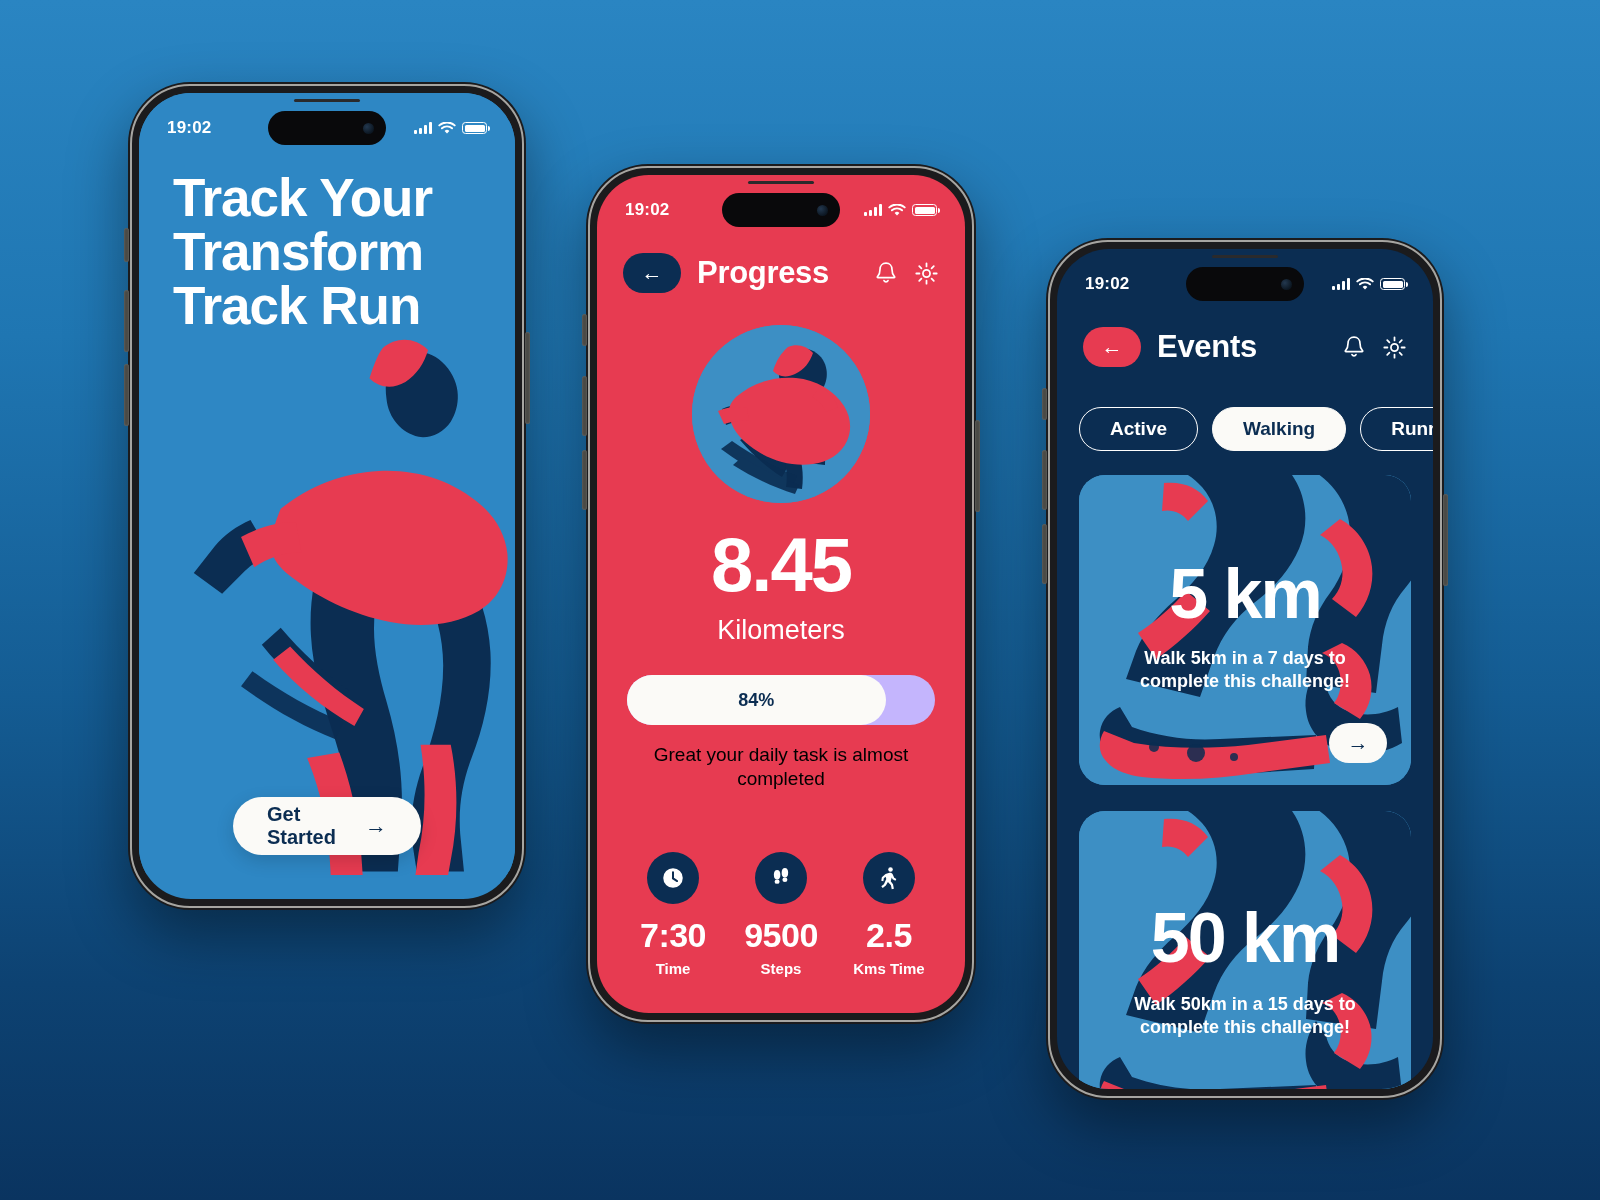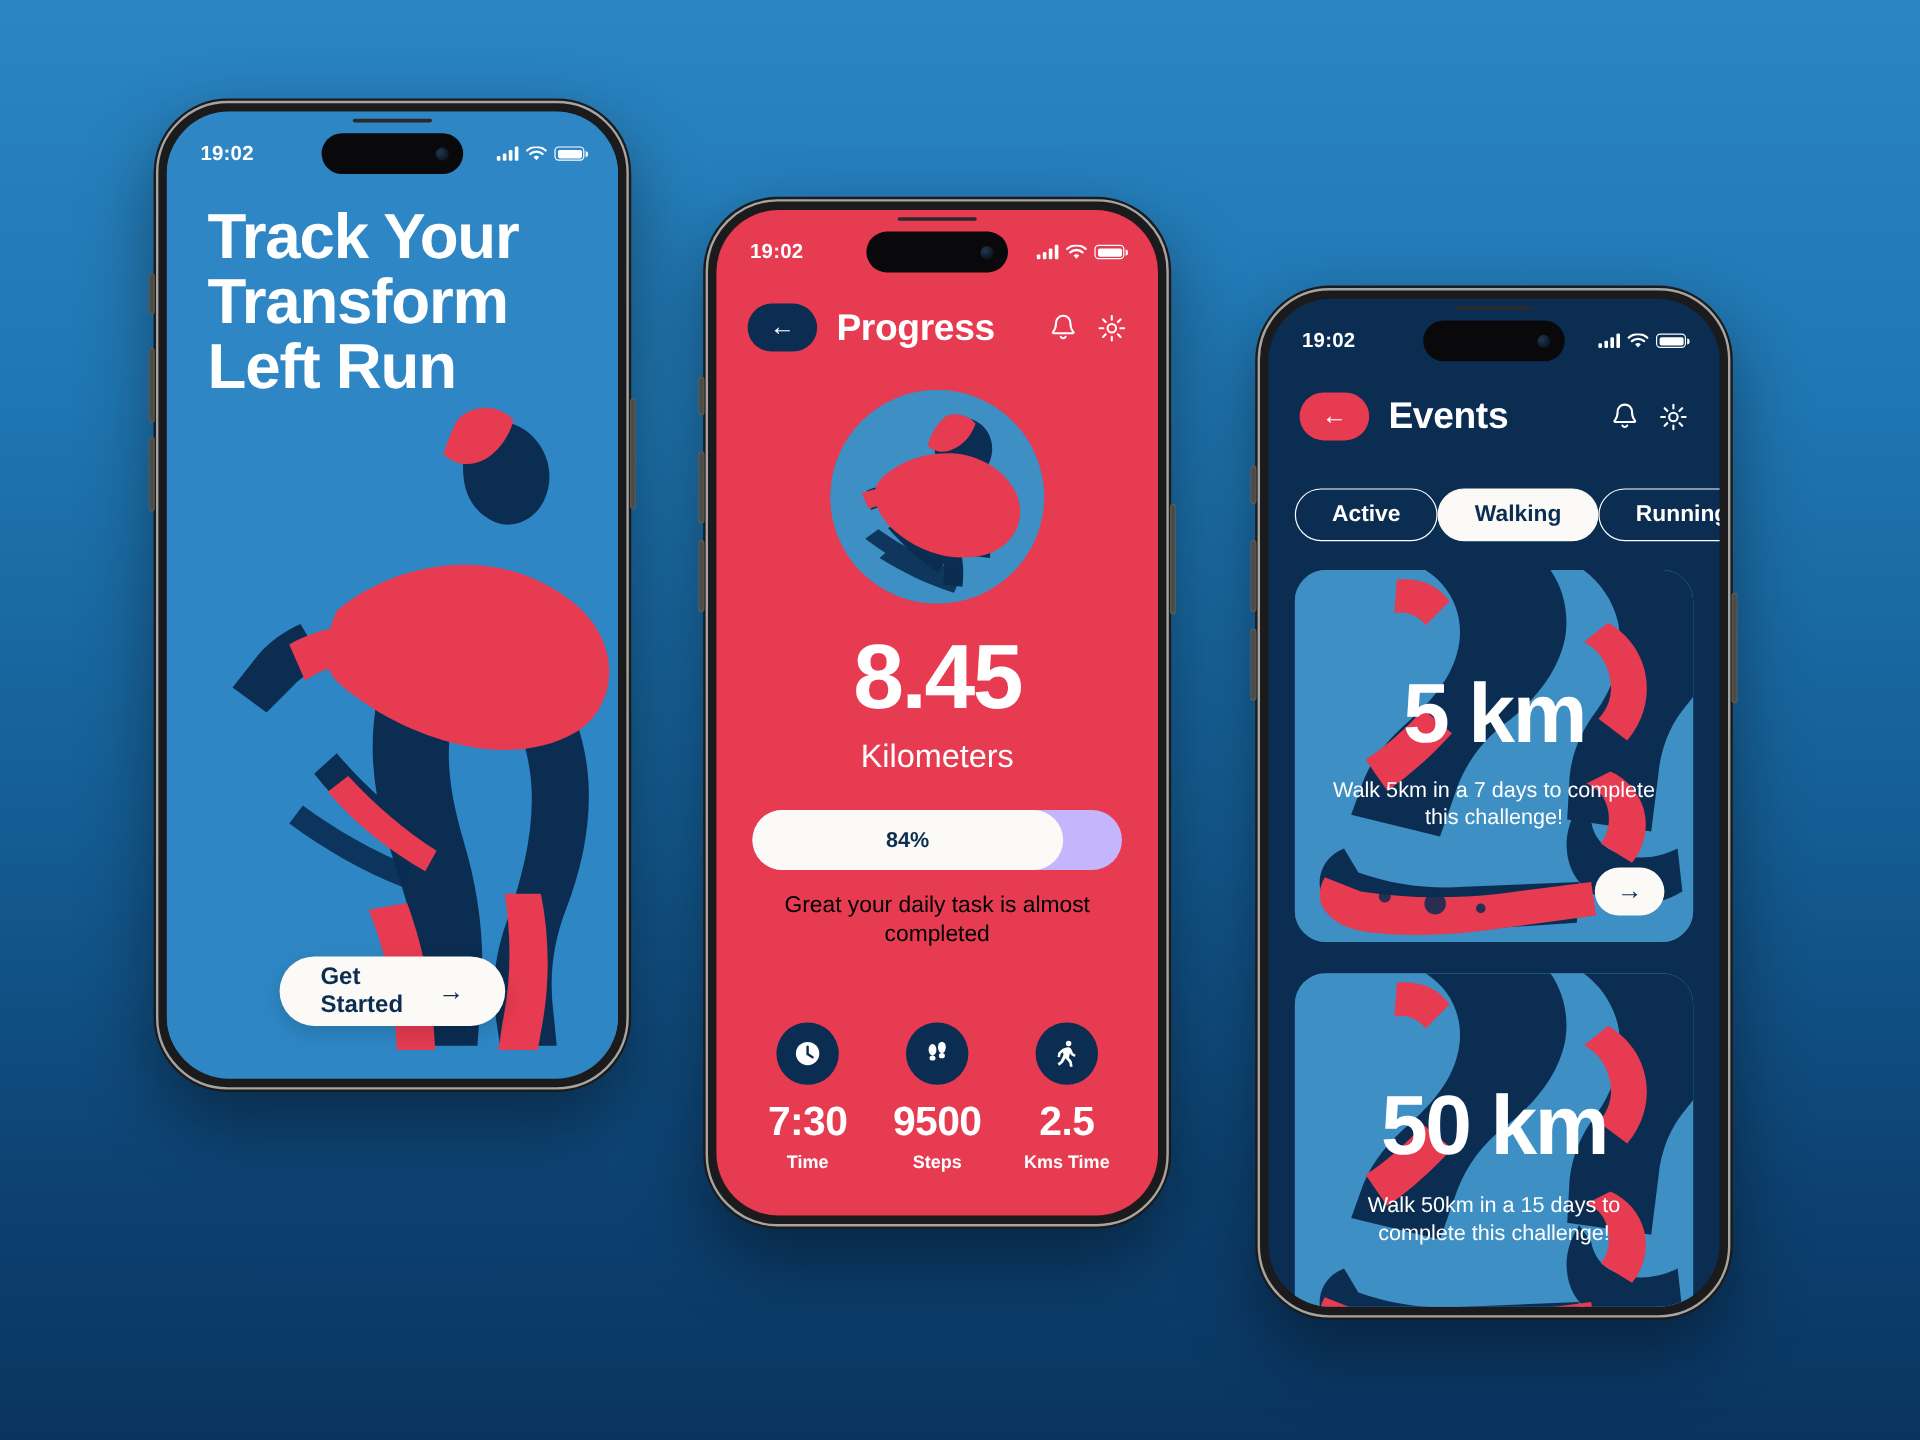--- a/index.html
+++ b/index.html
@@ -92,35 +92,35 @@
              color:#000000; font-size:19px; font-weight:500; line-height:1.25; }
   .statsrow{ position:absolute; bottom:36px; left:22px; right:22px; z-index:3;
              display:flex; justify-content:space-between; }
   .stat{ flex:1; text-align:center; }
   .stat .circ{ width:52px; height:52px; border-radius:50%; background:#0b2d52; margin:0 auto 14px;
                display:flex; align-items:center; justify-content:center; }
   .stat .sv{ color:#fff; font-size:34px; font-weight:600; letter-spacing:-.5px; line-height:1;}
   .stat .sl{ color:#fff; font-size:15px; font-weight:600; margin-top:8px; }
 
   
-  .chips{ position:absolute; top:158px; left:22px; right:0; z-index:4; display:flex; }
+  .chips{ position:absolute; top:158px; left:22px; right:0; z-index:4; display:flex; gap:14px; }
   .chip{ height:44px; border-radius:24px; padding:0 30px; display:flex; align-items:center;
          font-size:19px; font-weight:600; white-space:nowrap;
          border:1.6px solid #ffffff; color:#fff; background:transparent; }
   .chip.sel{ background:#fbfaf7; color:#0b2d52; border-color:#fbfaf7; }
 
   .card{ position:absolute; left:22px; right:22px; height:310px; border-radius:26px;
          overflow:hidden; background:#3d8fc4; z-index:3; }
   #card1{ top:226px; }
   #card2{ top:562px; height:330px; }
   .card .ctitle{ position:absolute; left:0; right:0; top:84px; text-align:center; z-index:3;
                  color:#fff; font-size:70px; font-weight:600; letter-spacing:-2px; line-height:1;}
   #card2 .ctitle{ top:92px; }
   .card .cdesc{ position:absolute; left:28px; right:28px; top:172px; text-align:center; z-index:3;
-                color:#fff; font-size:18px; font-weight:400; line-height:1.3; }
+                color:#fff; font-size:18px; font-weight:700; line-height:1.3; }
   #card2 .cdesc{ top:182px; }
   .gobtn{ position:absolute; right:24px; bottom:22px; width:58px; height:40px; border-radius:22px;
           background:#fbfaf7; color:#0b2d52; display:flex; align-items:center; justify-content:center;
           font-size:21px; z-index:4; }
 </style>
 </head>
 <body>
 
 <div class="phone" id="p1">
   <div class="sidebtn sb-left" style="top:146px;height:34px"></div>
@@ -174,21 +174,21 @@
         <path d="M160 586c24 26 50 48 78 66l-10 18c-32-18-62-42-86-70l18-14Z"></path>
       </g>
       <g fill="#0b2d52" opacity=".92">
         <path d="M120 612c30 22 62 40 96 54l-8 18c-36-14-70-34-100-56l12-16Z"></path>
       </g>
     </svg>
 
     <div class="hero-title">
       <div>Track Your</div>
       <div>Transform</div>
-      <div>Left Run</div>
+      <div>Track Run</div>
     </div>
 
     <div class="cta">
       <span>Get Started</span>
       <span class="arr">→</span>
     </div>
   </div>
 </div>
 
 <div class="phone" id="p2">

